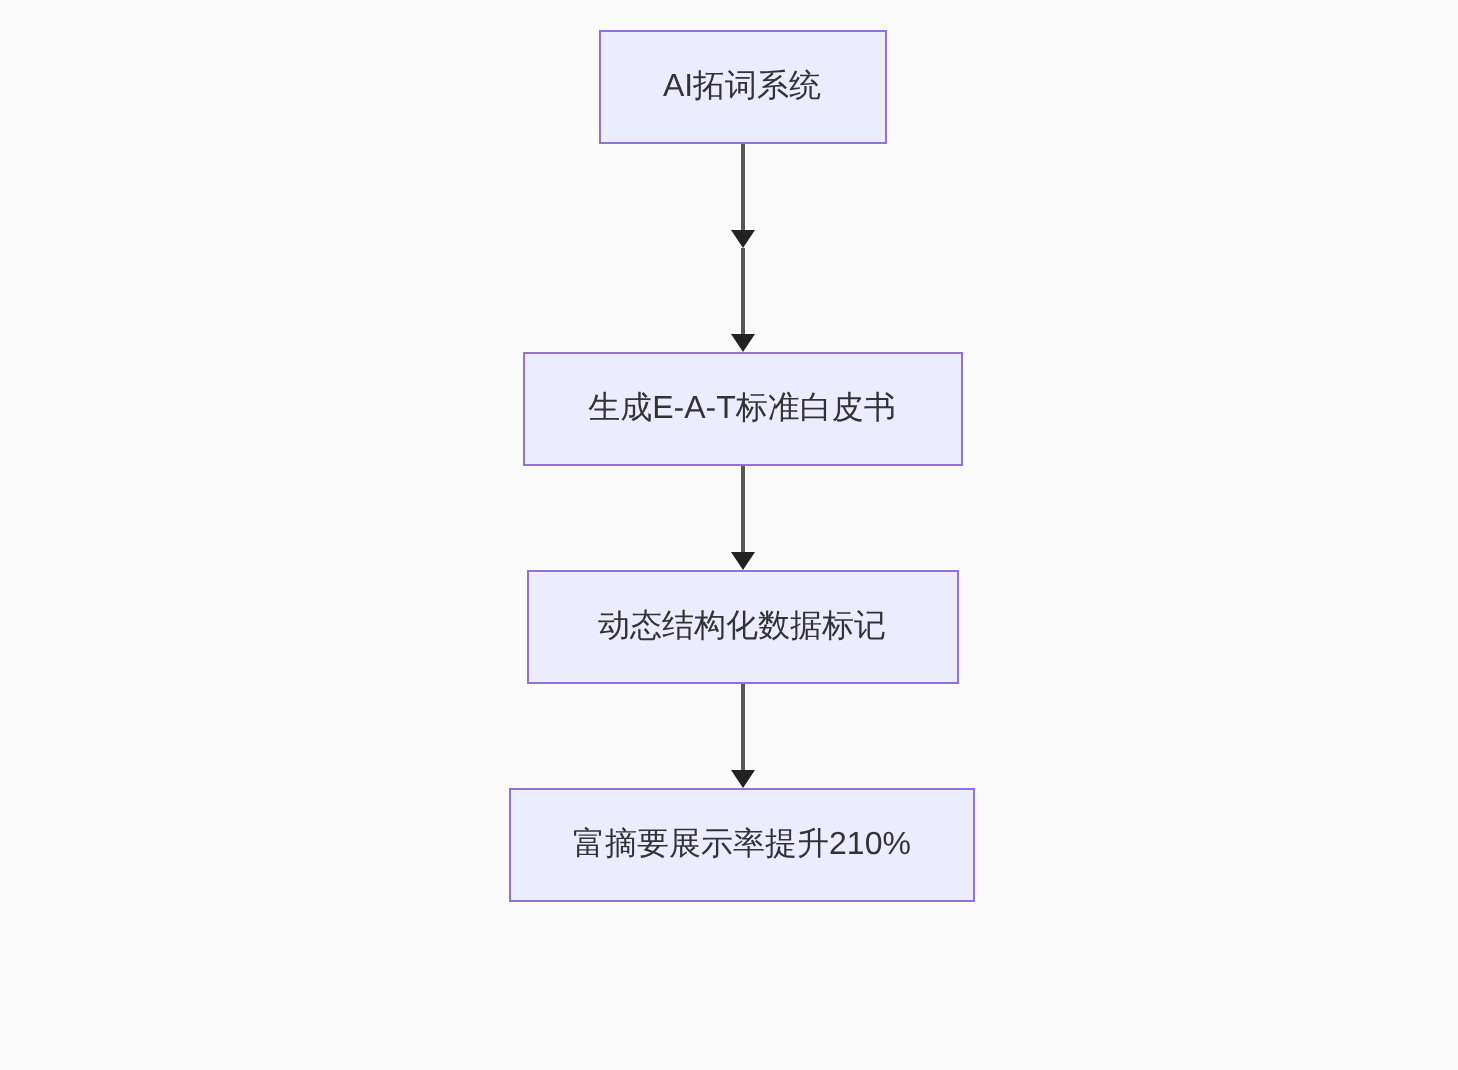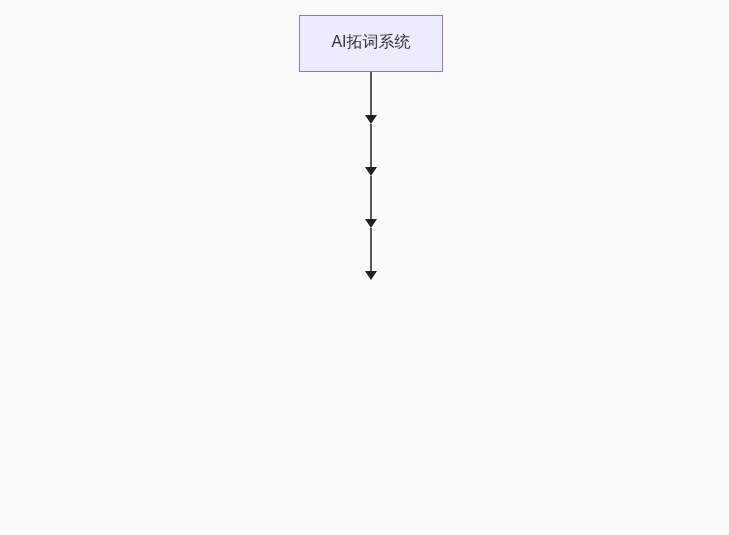--- a/index.html
+++ b/index.html
@@ -30,23 +30,23 @@
     transform: translateX(-50%);
     display: flex;
     flex-direction: column;
     align-items: center;
   }
   .node {
     height: 57px;
     background: var(--node-fill);
     border: 1px solid var(--node-border);
     display: flex;
-    align-items: flex-start;
+    align-items: center;
     justify-content: center;
-    padding: 16px 15px;
+    padding: 1px 15px;
     flex: none;
   }
   .node-label {
     font-size: 16px;
     color: var(--text);
     white-space: nowrap;
     line-height: 1.2;
   }
   .n1 { min-width: 144px; }
   .n2 { min-width: 192px; }
@@ -94,27 +94,36 @@
       <span class="arrow-line"></span>
       <span class="arrow-head"></span>
     </div>
 
 
     <div class="arrow">
       <span class="arrow-line"></span>
       <span class="arrow-head"></span>
     </div>
 
+    <div class="node n3">
+      <span class="node-label">生成E-A-T标准白皮书</span>
+    </div>
 
     <div class="arrow">
       <span class="arrow-line"></span>
       <span class="arrow-head"></span>
     </div>
 
+    <div class="node n4">
+      <span class="node-label">动态结构化数据标记</span>
+    </div>
 
     <div class="arrow">
       <span class="arrow-line"></span>
       <span class="arrow-head"></span>
     </div>
 
+    <div class="node n5">
+      <span class="node-label">富摘要展示率提升210%</span>
+    </div>
 
   </div>
 </div>
 
 </body></html>

